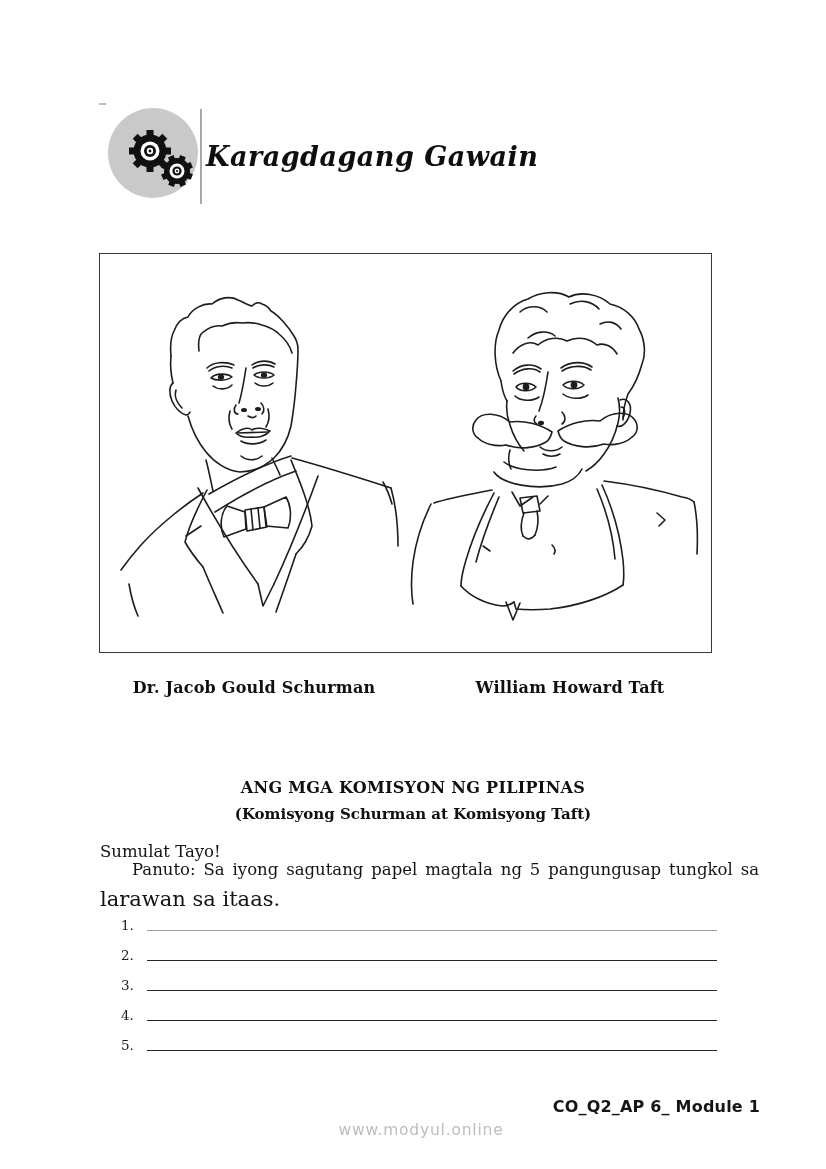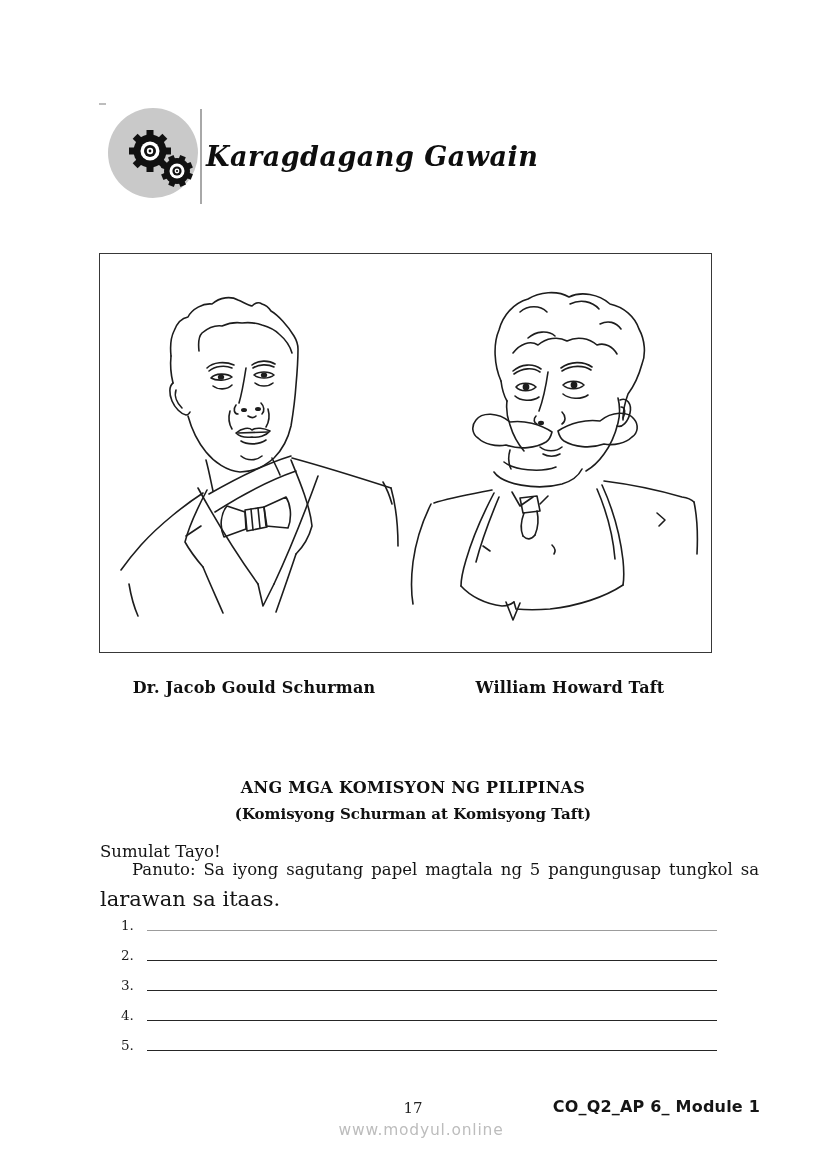--- a/index.html
+++ b/index.html
@@ -298,17 +298,16 @@
   </div>
   <div class="answer-row" style="top:1007px">
     <span class="num">4.</span>
     <div class="rule" style="border-top-color: rgb(38, 38, 38);"></div>
   </div>
   <div class="answer-row" style="top:1037px">
     <span class="num">5.</span>
     <div class="rule" style="border-top-color: rgb(38, 38, 38);"></div>
   </div>
 
-  <div class="footer-pageno">17</div>
   <div class="footer-module">CO_Q2_AP 6_ Module 1</div>
   <div class="footer-watermark" style="color: rgb(189, 189, 189); padding-left: 8px;">www.modyul.online</div>
 
 </div>
 
 </body></html>

